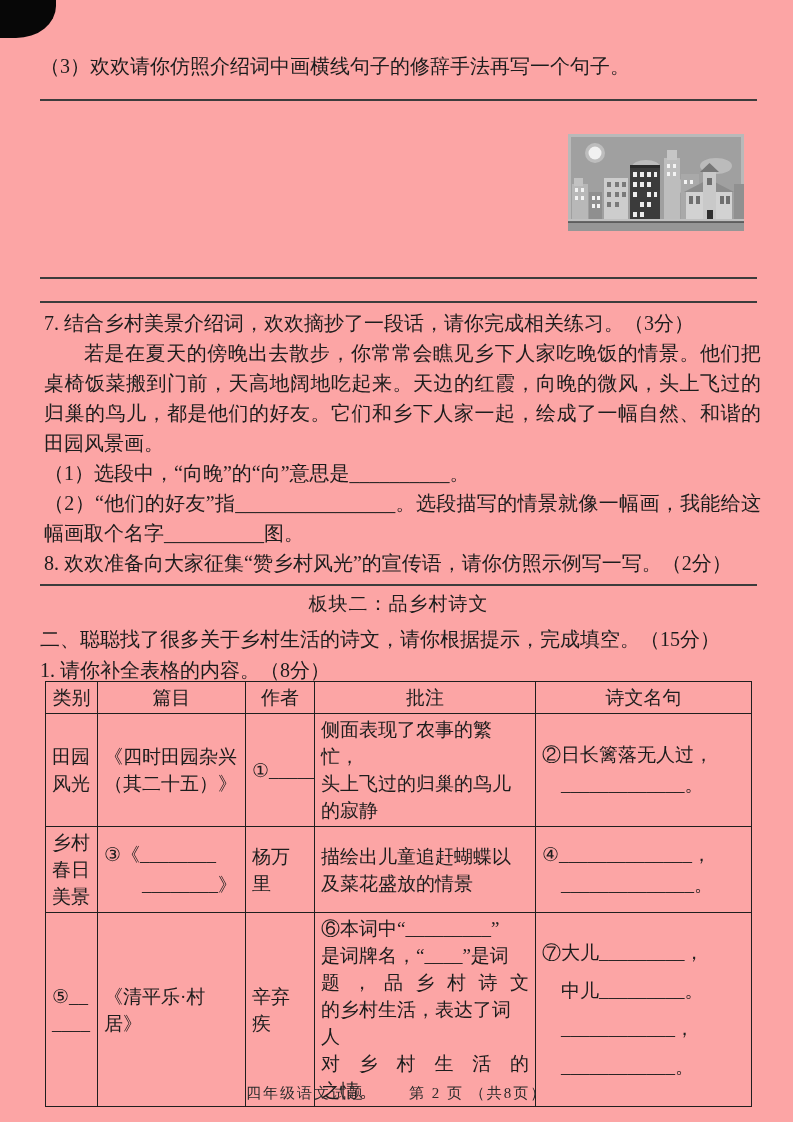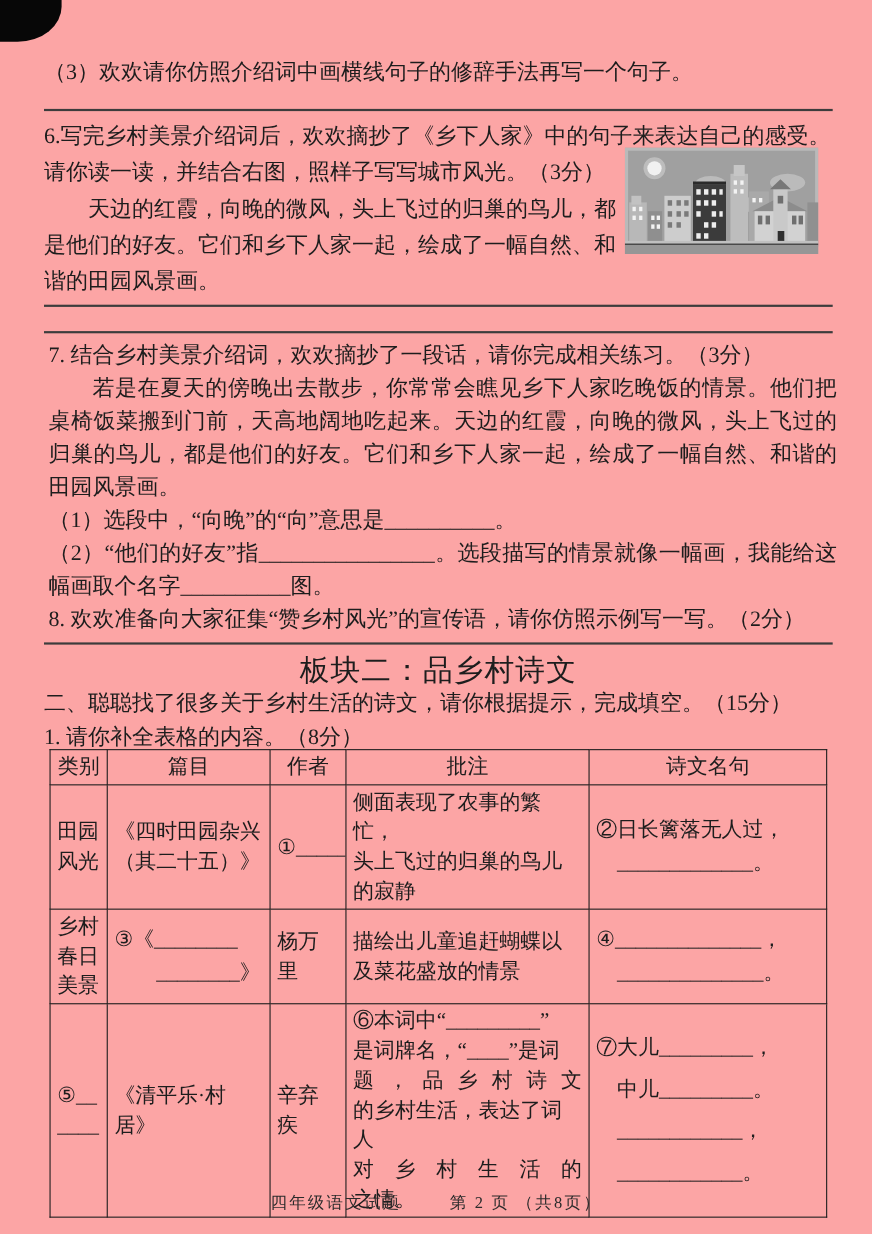--- a/index.html
+++ b/index.html
@@ -11,21 +11,21 @@
   }
   .abs{position:absolute;}
   .rule{position:absolute;left:40px;width:717px;height:2px;background:#3c3c3c;}
   .txt{line-height:33px;text-align:justify;}
   .t30{line-height:30px;}
   .indent{text-indent:2em;}
   .corner{
     position:absolute;left:0;top:0;width:56px;height:38px;background:#070707;
     border-bottom-right-radius:40px 32px;
   }
-  .heading{width:717px;text-align:center;font-size:27px;letter-spacing:1px;}
+  .heading{width:717px;text-align:center;font-size:19px;letter-spacing:1px;}
   
   table.poems{border-collapse:collapse;table-layout:fixed;padding-left:12px;}
   table.poems td,table.poems th{
     border:1.6px solid #1f1f1f;padding:2px 6px;vertical-align:middle;
     font-weight:normal;font-size:19px;line-height:27px;overflow:hidden;
   }
   th.hdr{text-align:center;height:26px;line-height:26px;}
   td.ctr{text-align:left;}
   td.lft{text-align:left;}
   .cl{display:block;}
@@ -45,27 +45,20 @@
 <body>
 
 <div class="page">
 
   <div class="corner"></div>
 
   <div class="abs txt" style="left:40px;top:50px;width:717px;">（3）欢欢请你仿照介绍词中画横线句子的修辞手法再写一个句子。</div>
 
   <div class="rule" style="top:99px;"></div>
 
-  <div class="abs" style="left:40px;top:108px;width:717px;">
-    <div class="txt">6.写完乡村美景介绍词后，欢欢摘抄了《乡下人家》中的句子来表达自己的感受。</div>
-    <div style="margin-right:197px;">
-      <div class="txt">请你读一读，并结合右图，照样子写写城市风光。（3分）</div>
-      <div class="txt indent">天边的红霞，向晚的微风，头上飞过的归巢的鸟儿，都是他们的好友。它们和乡下人家一起，绘成了一幅自然、和谐的田园风景画。</div>
-    </div>
-  </div>
 
   <svg class="cityimg" viewBox="0 0 176 97">
     <rect x="0" y="0" width="176" height="97" fill="#a0a0a0"></rect>
     <rect x="1.5" y="1.5" width="173" height="94" fill="none" stroke="#d8d8d8" stroke-width="3" opacity="0.45"></rect>
     <circle cx="27" cy="19" r="10" fill="#d6d6d6" opacity="0.55"></circle>
     <circle cx="27" cy="19" r="6.5" fill="#f1f1f1"></circle>
     <ellipse cx="78" cy="33" rx="14" ry="7" fill="#d2d2d2" opacity="0.55"></ellipse>
     <ellipse cx="148" cy="32" rx="16" ry="8" fill="#d2d2d2" opacity="0.55"></ellipse>
     <ellipse cx="116" cy="52" rx="11" ry="7" fill="#cfcfcf" opacity="0.5"></ellipse>
     <rect x="4" y="50" width="16" height="40" fill="#b8b8b8"></rect>

